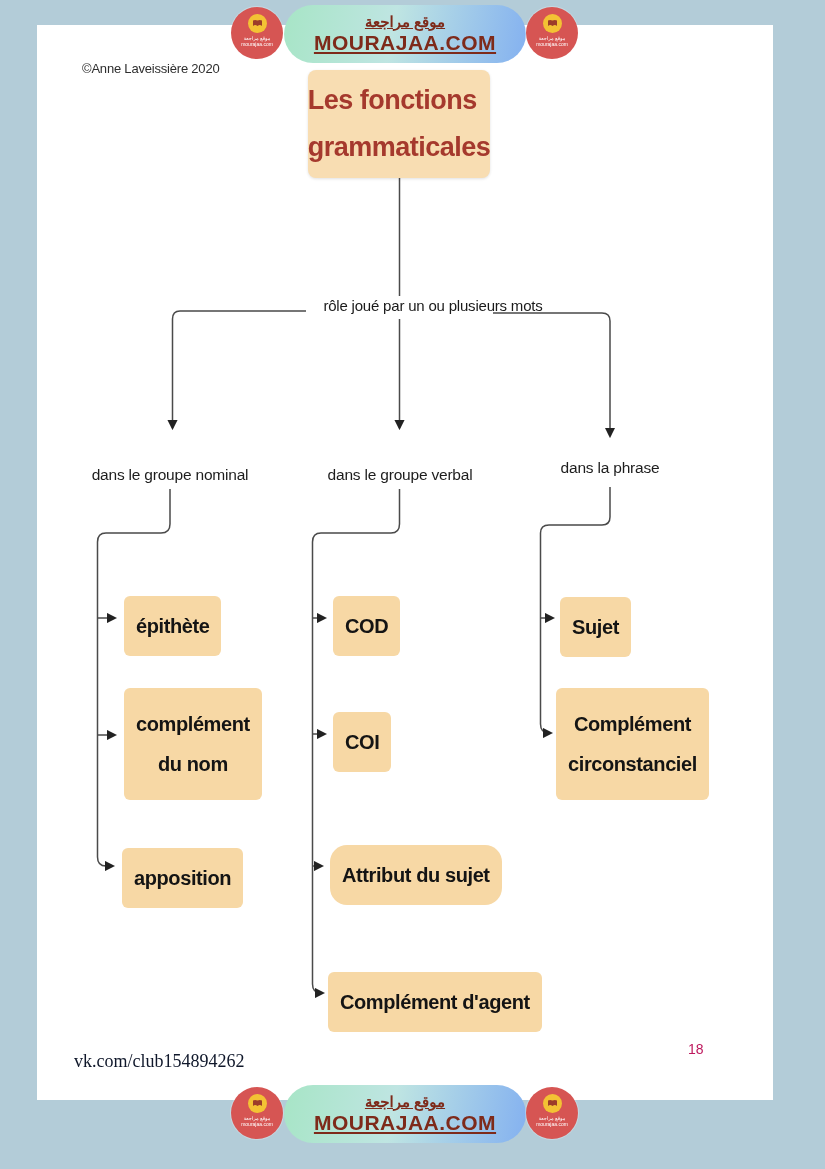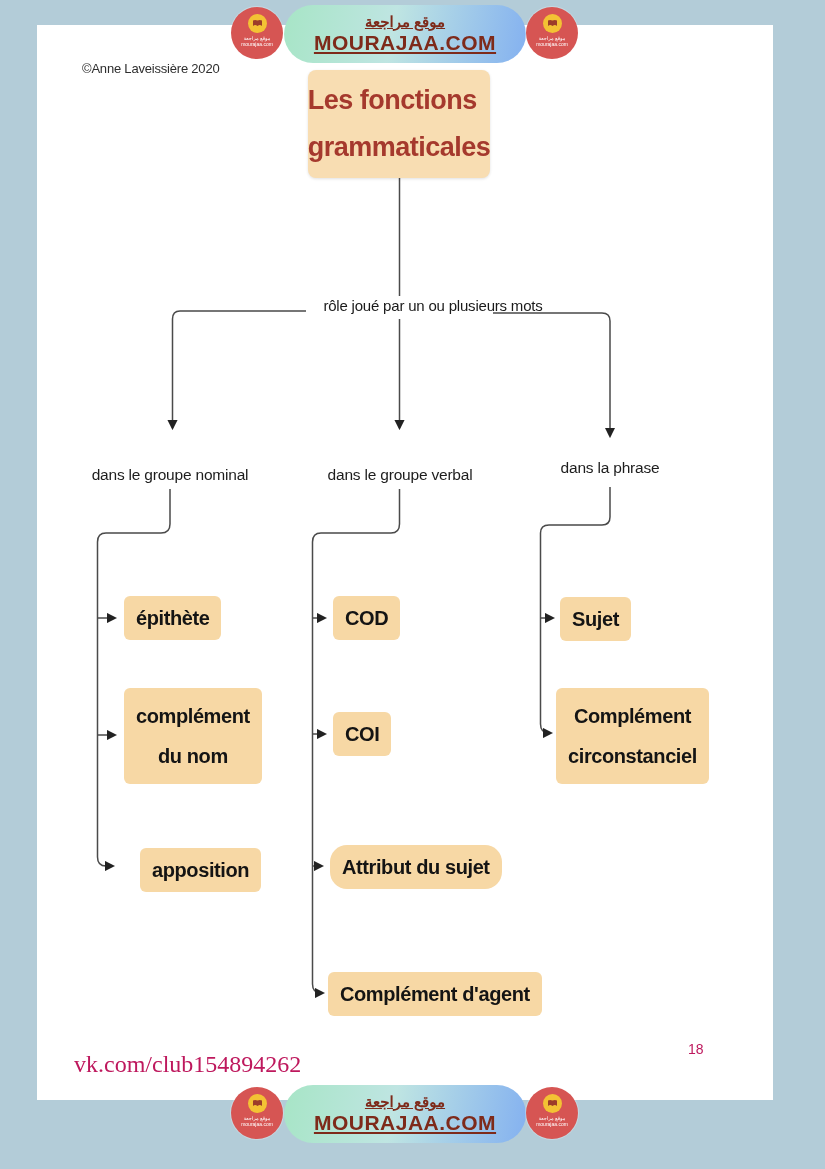--- a/index.html
+++ b/index.html
@@ -68,37 +68,37 @@
   }
   #label-nominal { left:170px; top:466px; }
   #label-verbal  { left:400px; top:466px; }
   #label-phrase  { left:610px; top:459px; }
 
   
   .node {
     position:absolute; z-index:2; display:inline-block;
     background:#f7d8a5; border-radius:6px;
     font-size:20px; font-weight:bold; color:#141414; letter-spacing:-0.4px;
-    padding:8px 12px; line-height:1.4; text-align:center; white-space:pre-line;
+    padding:16px 12px; line-height:1.4; text-align:center; white-space:pre-line;
   }
   .node.tall { line-height:2.0; }
   #node-epithete   { left:124px; top:596px; }
   #node-compl-nom  { left:124px; top:688px; }
-  #node-apposition { left:140px; top:848px; }
+  #node-apposition { left:122px; top:848px; }
   #node-cod        { left:333px; top:596px; }
   #node-coi        { left:333px; top:712px; }
   #node-attribut   { left:330px; top:845px;border-radius:17px; }
   #node-agent      { left:328px; top:972px; }
   #node-sujet      { left:560px; top:597px; }
   #node-circ       { left:556px; top:688px; }
 
   
   .footer-link {
     position:absolute; left:74px; top:1051px; z-index:2;
-    font-family:"Liberation Serif", serif; font-size:24px; color:#be185d;
+    font-family:"Liberation Serif", serif; font-size:18px; color:#0f172a;
   }
   .page-number { position:absolute; left:688px; top:1041px; font-size:14px; color:#be185d; z-index:2; }
 
   .connectors { position:absolute; left:0; top:0; z-index:1; pointer-events:none; }
 </style>
 </head>
 <body>
 
 <div class="canvas">
 

